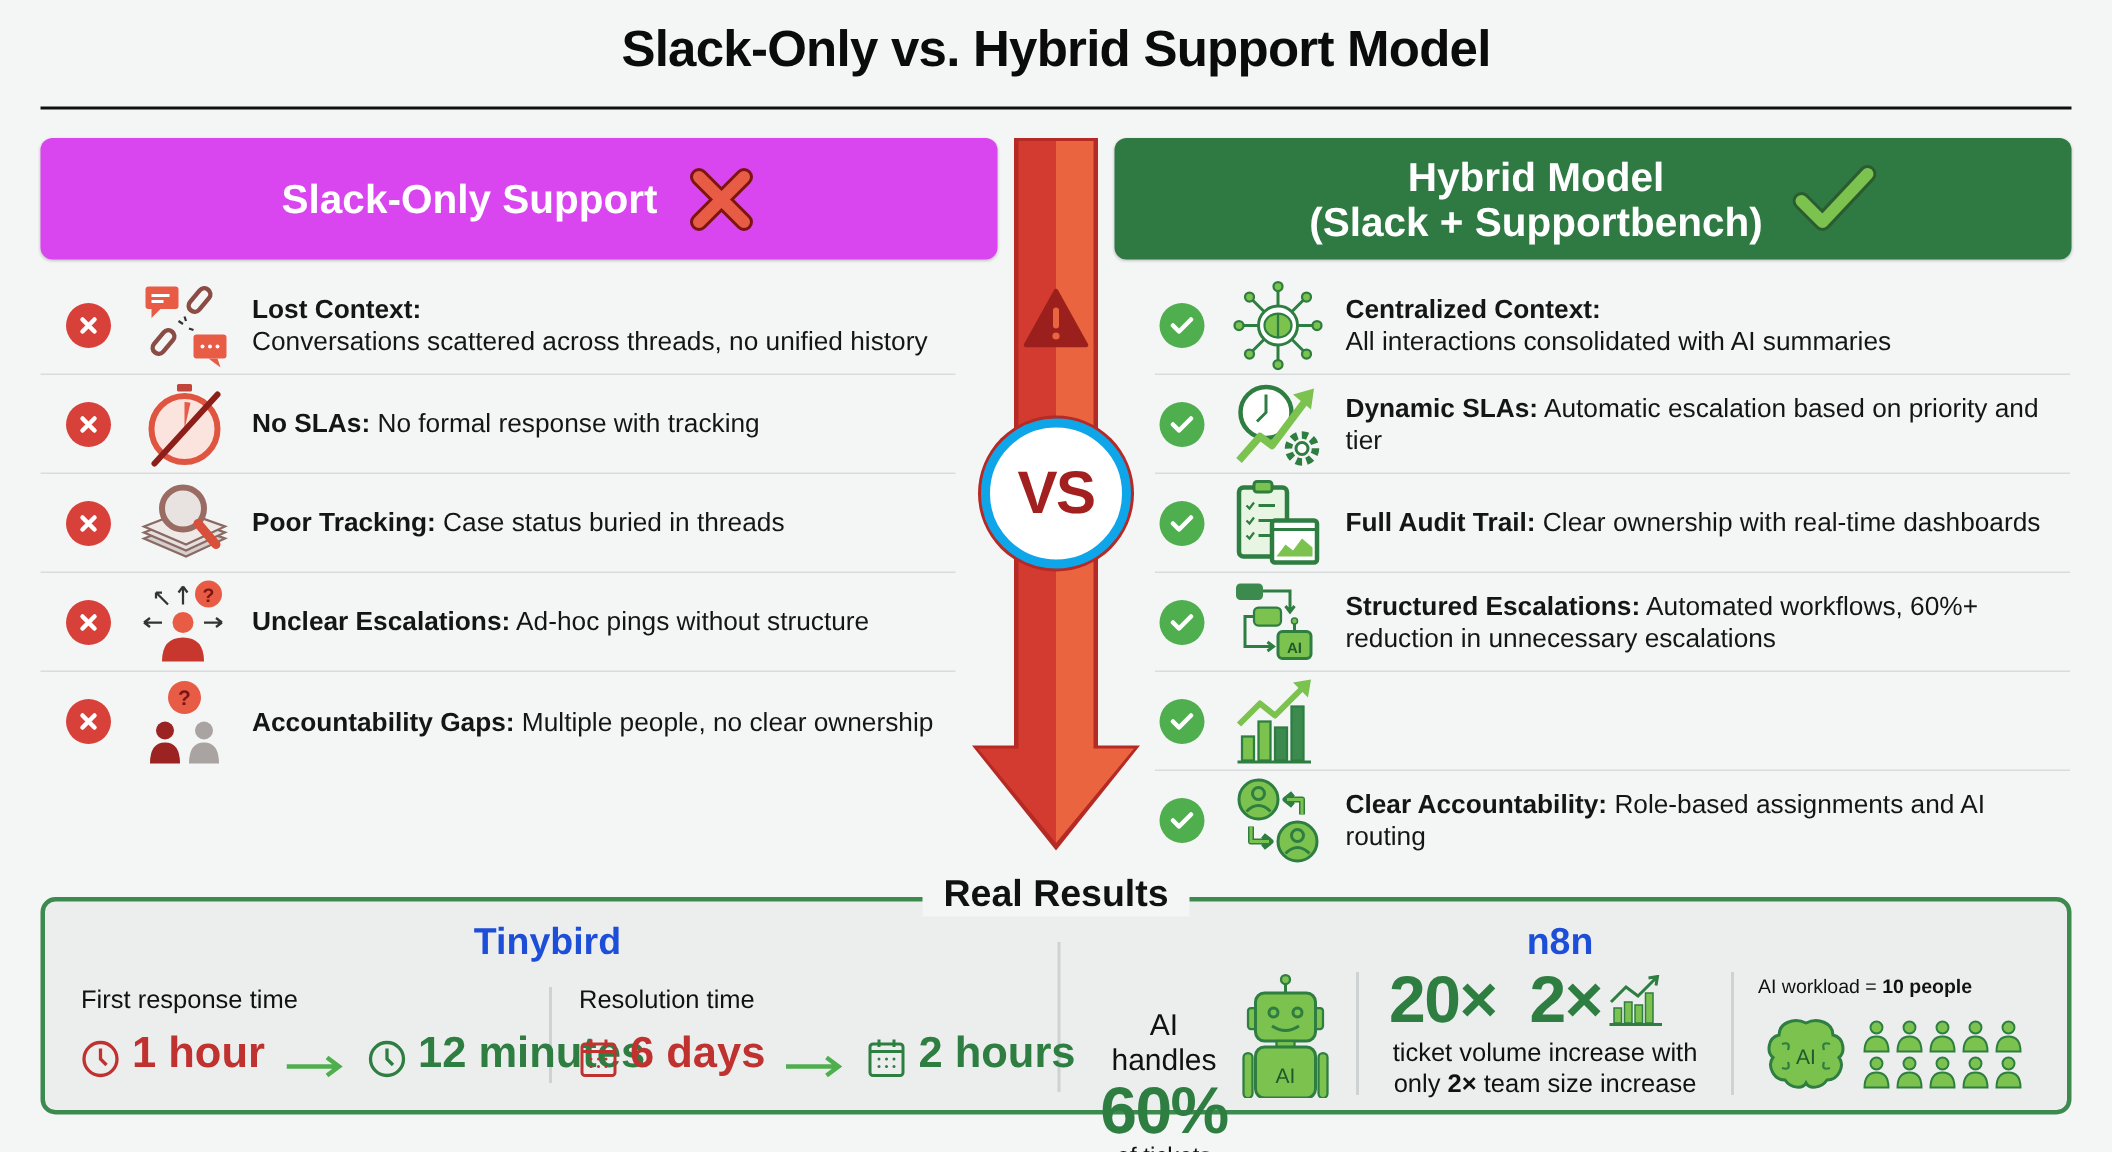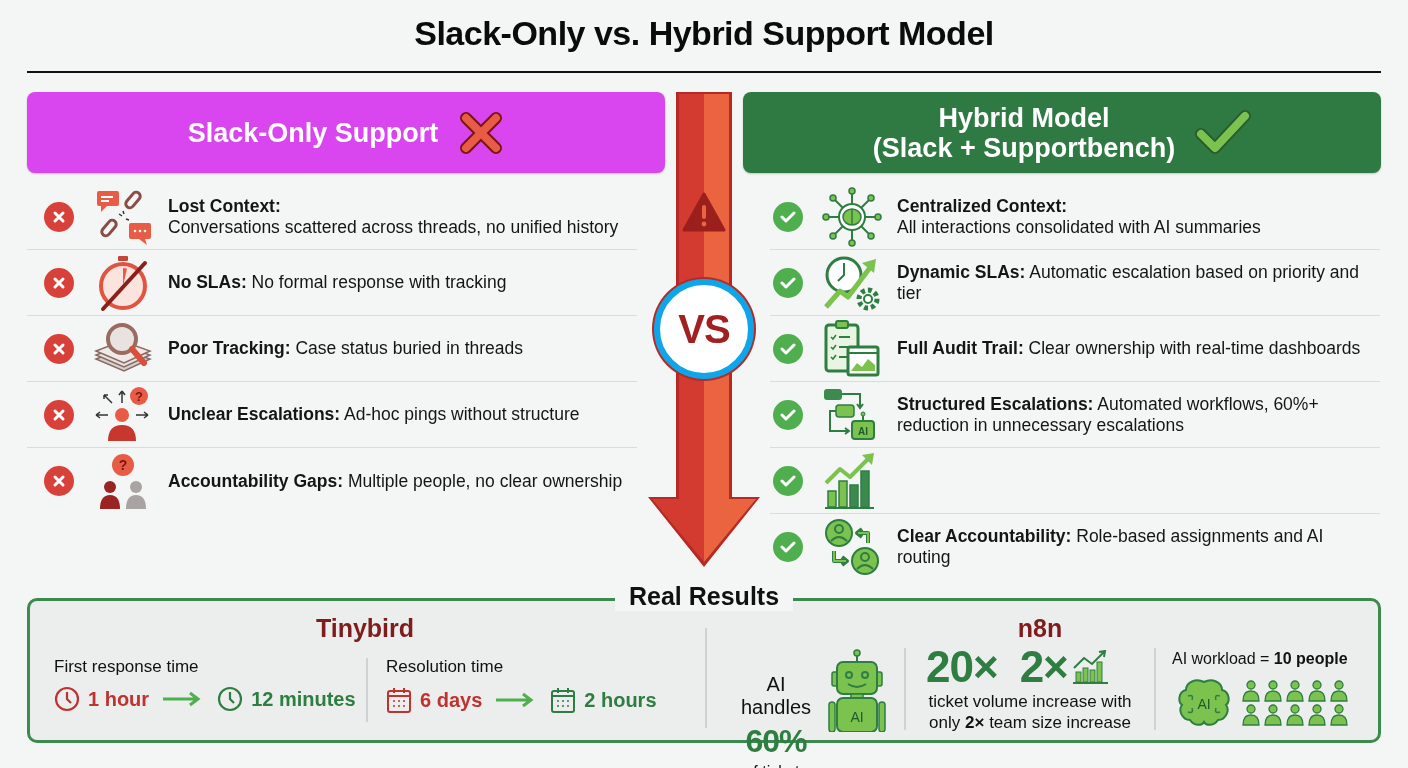--- a/index.html
+++ b/index.html
@@ -58,24 +58,24 @@
 
   
   .results {
     position: absolute; left: 27px; top: 598px; width: 1354px; height: 145px;
     border: 3px solid #3d8a4f; border-radius: 10px; background: #eceeee;
   }
   .results-title {
     position: absolute; left: 615px; top: 582px; padding: 0 14px; background: #f4f6f6;
     font-size: 25px; font-weight: 700; color: #111;
   }
-  .company { position: absolute; font-size: 25px; font-weight: 700; color: #7f1d1d; text-align: center; }
+  .company { position: absolute; font-size: 25px; font-weight: 700; color: #1d4ed8; text-align: center; }
   .vsep { position: absolute; width: 2px; background: #cfd2d2; }
   .metric-label { position: absolute; font-size: 17px; color: #111; }
-  .metric-line { position: absolute; display: flex; align-items: center; font-size: 20px; font-weight: 700; }
+  .metric-line { position: absolute; display: flex; align-items: flex-end; font-size: 29px; font-weight: 700; }
   .red { color: #c0322f; }
   .green { color: #2e7d41; }
   .arrow-r { margin: 0 14px; display:flex; align-items:center; }
   .big-green { color: #2e7d41; font-weight: 700; }
 </style>
 </head>
 <body>
 
 <div class="title">Slack-Only vs. Hybrid Support Model</div>
 <div class="title-rule"></div>
@@ -436,21 +436,21 @@
         <circle cx="18" cy="20" r="1"></circle>
       </g>
     </svg>
   <span class="green" style="margin-left:8px;">2 hours</span>
 </div>
 
 <div class="company" style="left:940px;top:614px;width:200px;">n8n</div>
 
 <div style="position:absolute;left:730px;top:648px;width:92px;text-align:center;">
   <div style="font-size:20px;margin-top:25px;">AI handles</div>
-  <div class="big-green" style="font-size:32px;line-height:44px;letter-spacing:-1px;">60%</div>
+  <div class="big-green" style="font-size:44px;line-height:44px;letter-spacing:-1px;">60%</div>
   <div style="font-size:16px;">of tickets</div>
 </div>
 <div style="position:absolute;left:826px;top:648px;">
   <svg width="62" height="84" viewBox="0 0 62 84">
     <line x1="31" y1="6" x2="31" y2="14" stroke="#2e7d41" stroke-width="2"></line>
       <circle cx="31" cy="5" r="3" fill="#7cc24f" stroke="#2e7d41" stroke-width="1.5"></circle>
     <rect x="6" y="24" width="6" height="14" rx="2" fill="#7cc24f" stroke="#2e7d41" stroke-width="1.5"></rect>
     <rect x="50" y="24" width="6" height="14" rx="2" fill="#7cc24f" stroke="#2e7d41" stroke-width="1.5"></rect>
     <rect x="11" y="14" width="40" height="32" rx="6" fill="#7cc24f" stroke="#2e7d41" stroke-width="2"></rect>
     <circle cx="23" cy="27" r="3" fill="none" stroke="#2e7d41" stroke-width="2"></circle>
@@ -478,21 +478,21 @@
     <path d="M2 18 L12 8 L20 14 L32 2 M27 2 L33 1 L32 7" stroke="#2e7d41" stroke-width="2" fill="none"></path>
   </svg>
 </div>
 <div style="position:absolute;left:912px;top:691px;width:236px;text-align:center;font-size:17px;line-height:21px;">
   <div>ticket volume increase with</div>
   <div><span>only </span><b>2×</b><span> team size increase</span></div>
 </div>
 
 <div class="vsep" style="left:1154px;top:648px;height:82px;"></div>
 
-<div style="position:absolute;left:1172px;top:650px;font-size:16px;">
+<div style="position:absolute;left:1172px;top:650px;font-size:13px;">
   <span>AI workload = </span><b>10 people</b>
 </div>
 <div style="position:absolute;left:1176px;top:678px;">
   <svg width="56" height="50" viewBox="0 0 56 50">
     <path d="M28 4 C20 0 10 4 10 12 C2 14 2 24 6 27 C2 32 6 42 14 42 C18 48 26 48 28 44 C30 48 38 48 42 42 C50 42 54 32 50 27 C54 24 54 14 46 12 C46 4 36 0 28 4 Z" fill="#7cc24f" stroke="#2e7d41" stroke-width="2"></path>
     <path d="M12 18 Q18 16 16 22 M44 18 Q38 16 40 22 M12 34 Q18 36 16 30 M44 34 Q38 36 40 30" stroke="#2e7d41" stroke-width="1.5" fill="none"></path>
     <text x="28" y="31" font-size="14" text-anchor="middle" fill="#1f5a2c" font-family="Liberation Sans, sans-serif">AI</text>
   </svg>
 </div>
 <div style="position:absolute;left:1242px;top:680px;width:108px;display:flex;flex-wrap:wrap;gap:2px 4px;">

